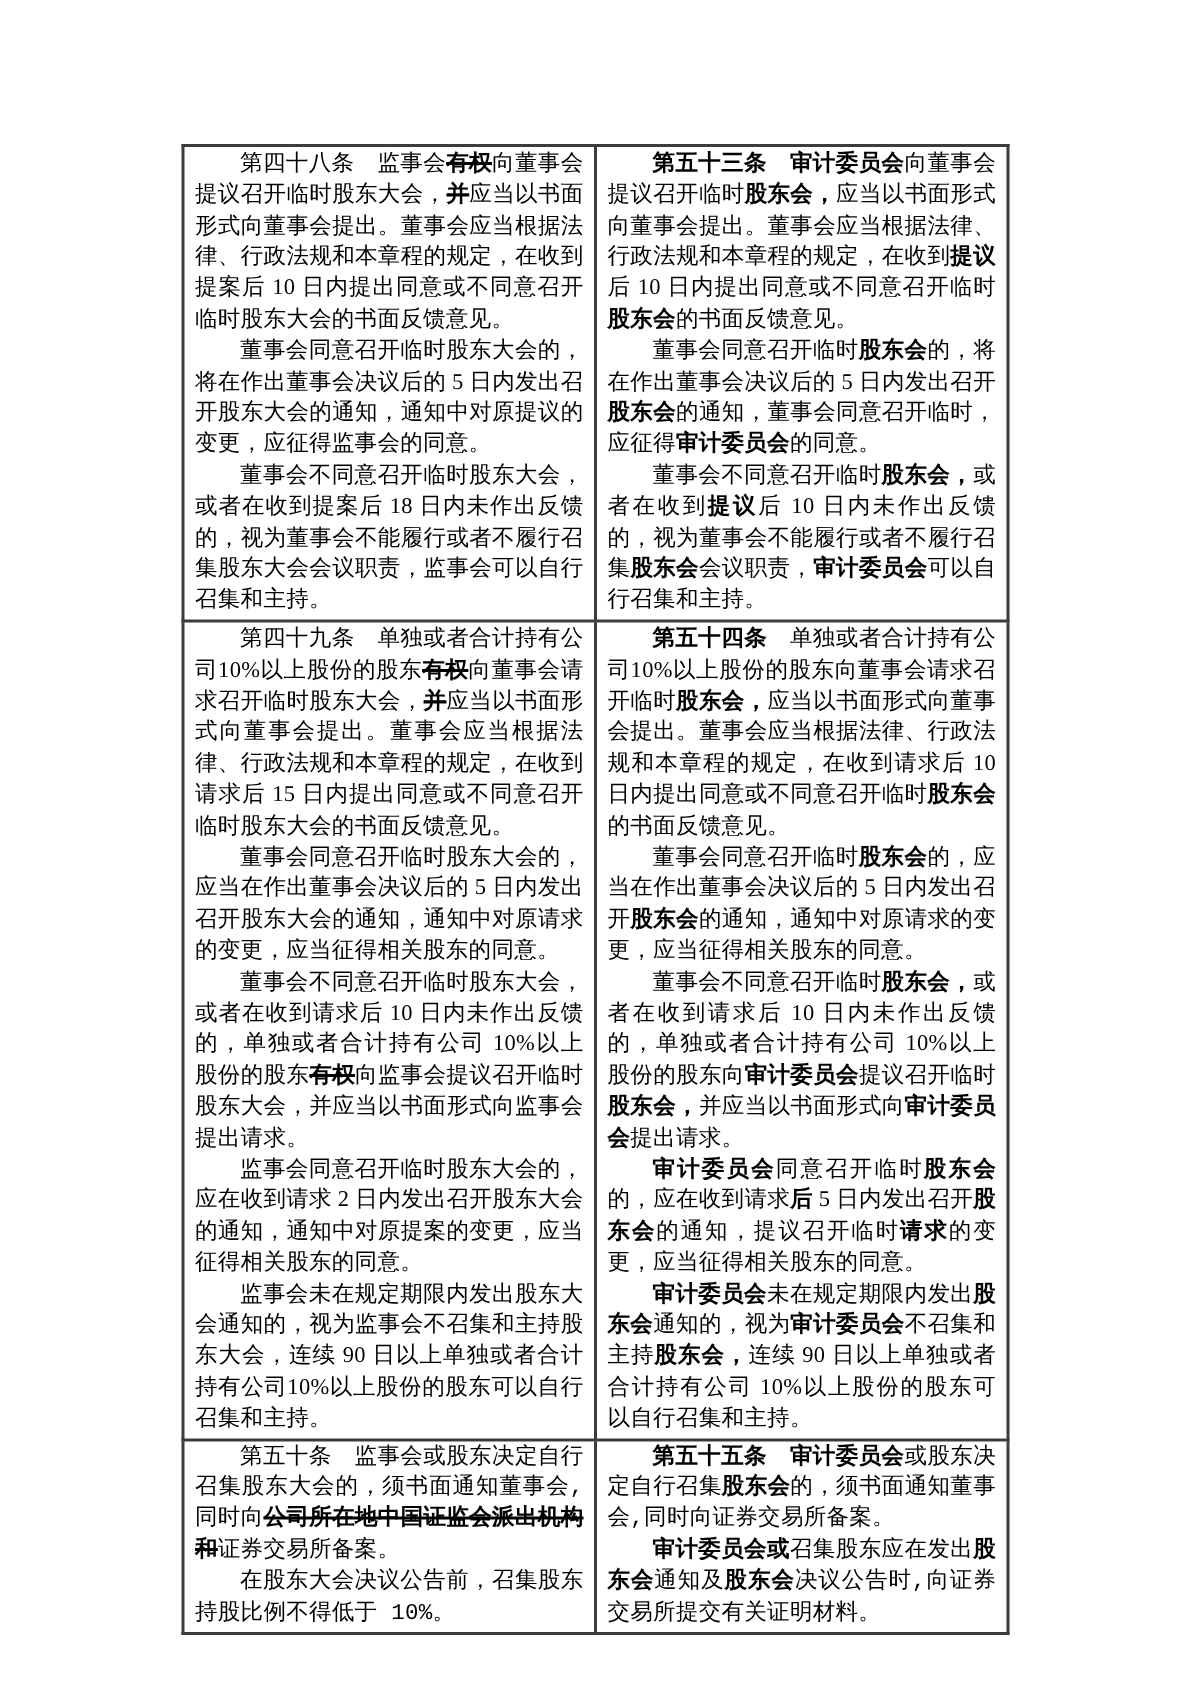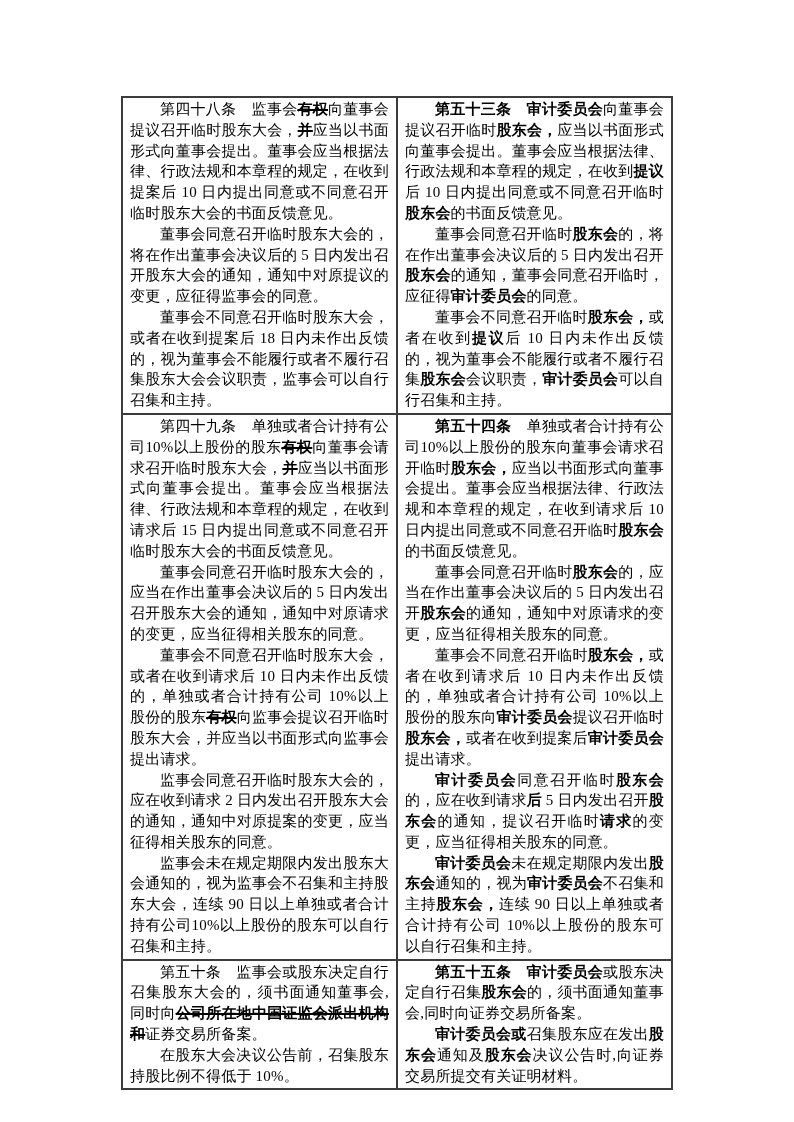--- a/index.html
+++ b/index.html
@@ -25,21 +25,21 @@
   }
   table.doc-table td {
     border: 2px solid #3c3c3c;
     vertical-align: top;
     width: 50%;
     padding: 1px 7px 2px 7px;
     box-sizing: border-box;
   }
   tr.row-1 td { height: 292px; border-radius: 18px; }
   tr.row-2 td { height: 500px; }
-  tr.row-3 td { height: 124px; }
+  tr.row-3 td { height: 124px; font-family: Liberation Mono, monospace; }
   .para {
     margin: 0;
     font-size: 15px;
     line-height: 20.8px;
     text-align: justify;
     text-justify: inter-character;
     text-indent: 2em;
     letter-spacing: 0.2px;
   }
   .para span.b { font-weight: bold; }
@@ -71,21 +71,21 @@
         <td>
             <p class="para"><span>第四十九条　单独或者合计持有公司10%以上股份的股东</span><span class="st">有权</span><span>向董事会请求召开临时股东大会，</span><span class="st">并</span><span>应当以书面形式向董事会提出。董事会应当根据法律、行政法规和本章程的规定，在收到请求后 15 日内提出同意或不同意召开临时股东大会的书面反馈意见。</span></p>
             <p class="para"><span>董事会同意召开临时股东大会的，应当在作出董事会决议后的 5 日内发出召开股东大会的通知，通知中对原请求的变更，应当征得相关股东的同意。</span></p>
             <p class="para"><span>董事会不同意召开临时股东大会，或者在收到请求后 10 日内未作出反馈的，单独或者合计持有公司 10%以上股份的股东</span><span class="st">有权</span><span>向监事会提议召开临时股东大会，并应当以书面形式向监事会提出请求。</span></p>
             <p class="para"><span>监事会同意召开临时股东大会的，应在收到请求 2 日内发出召开股东大会的通知，通知中对原提案的变更，应当征得相关股东的同意。</span></p>
             <p class="para"><span>监事会未在规定期限内发出股东大会通知的，视为监事会不召集和主持股东大会，连续 90 日以上单独或者合计持有公司10%以上股份的股东可以自行召集和主持。</span></p>
           </td>
         <td>
             <p class="para"><span class="b">第五十四条</span><span>　单独或者合计持有公司10%以上股份的股东向董事会请求召开临时</span><span class="b">股东会，</span><span>应当以书面形式向董事会提出。董事会应当根据法律、行政法规和本章程的规定，在收到请求后 10 日内提出同意或不同意召开临时</span><span class="b">股东会</span><span>的书面反馈意见。</span></p>
             <p class="para"><span>董事会同意召开临时</span><span class="b">股东会</span><span>的，应当在作出董事会决议后的 5 日内发出召开</span><span class="b">股东会</span><span>的通知，通知中对原请求的变更，应当征得相关股东的同意。</span></p>
-            <p class="para"><span>董事会不同意召开临时</span><span class="b">股东会，</span><span>或者在收到请求后 10 日内未作出反馈的，单独或者合计持有公司 10%以上股份的股东向</span><span class="b">审计委员会</span><span>提议召开临时</span><span class="b">股东会，</span><span>或者在收到提案后</span><span class="b">审计委员会</span><span>提出请求。</span></p>
+            <p class="para"><span>董事会不同意召开临时</span><span class="b">股东会，</span><span>或者在收到请求后 10 日内未作出反馈的，单独或者合计持有公司 10%以上股份的股东向</span><span class="b">审计委员会</span><span>提议召开临时</span><span class="b">股东会，</span><span>并应当以书面形式向</span><span class="b">审计委员会</span><span>提出请求。</span></p>
             <p class="para"><span class="b">审计委员会</span><span>同意召开临时</span><span class="b">股东会</span><span>的，应在收到请求</span><span class="b">后</span><span> 5 日内发出召开</span><span class="b">股东会</span><span>的通知，提议召开临时</span><span class="b">请求</span><span>的变更，应当征得相关股东的同意。</span></p>
             <p class="para"><span class="b">审计委员会</span><span>未在规定期限内发出</span><span class="b">股东会</span><span>通知的，视为</span><span class="b">审计委员会</span><span>不召集和主持</span><span class="b">股东会，</span><span>连续 90 日以上单独或者合计持有公司 10%以上股份的股东可以自行召集和主持。</span></p>
           </td>
       </tr>
       <tr class="row-3">
         <td>
             <p class="para"><span>第五十条　监事会或股东决定自行召集股东大会的，须书面通知董事会,同时向</span><span class="st">公司所在地中国证监会派出机构和</span><span>证券交易所备案。</span></p>
             <p class="para"><span>在股东大会决议公告前，召集股东持股比例不得低于 10%。</span></p>
           </td>
         <td>

